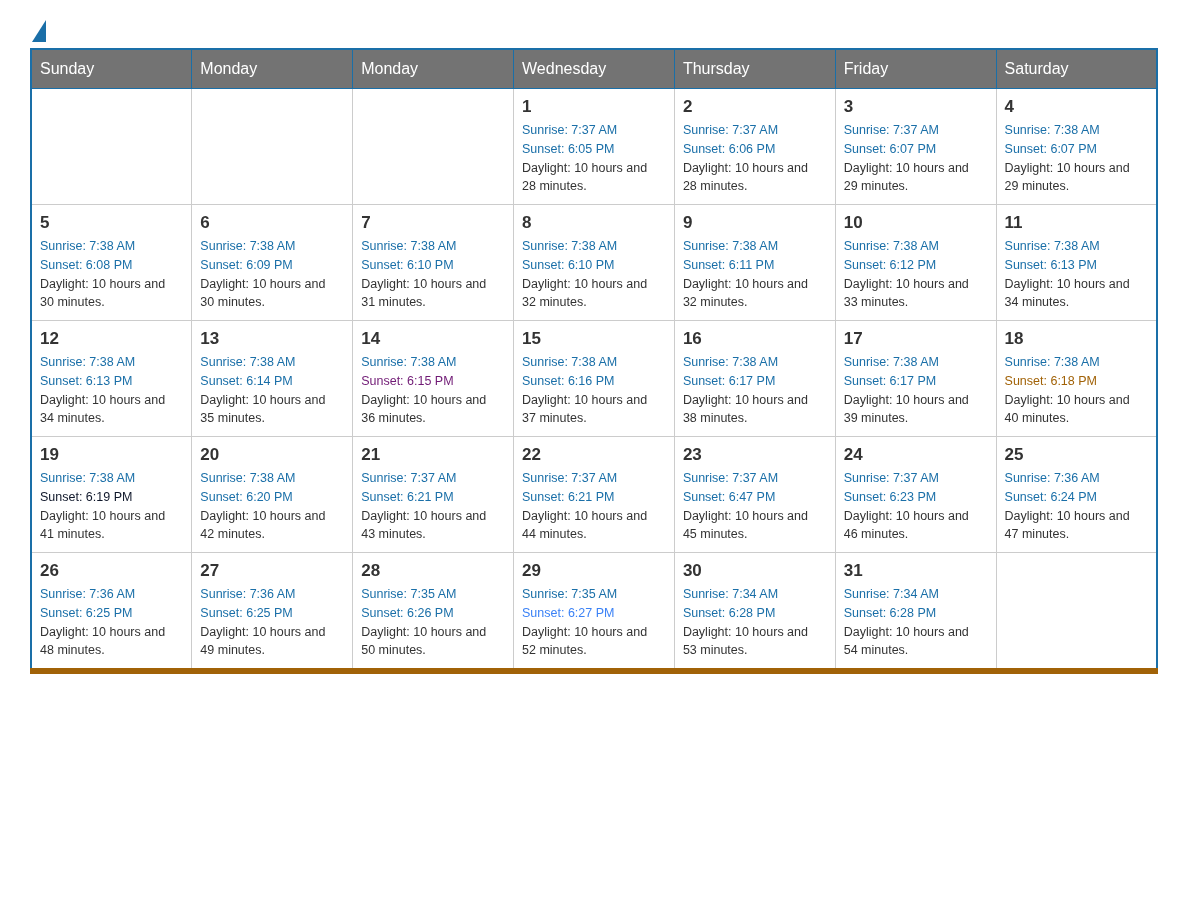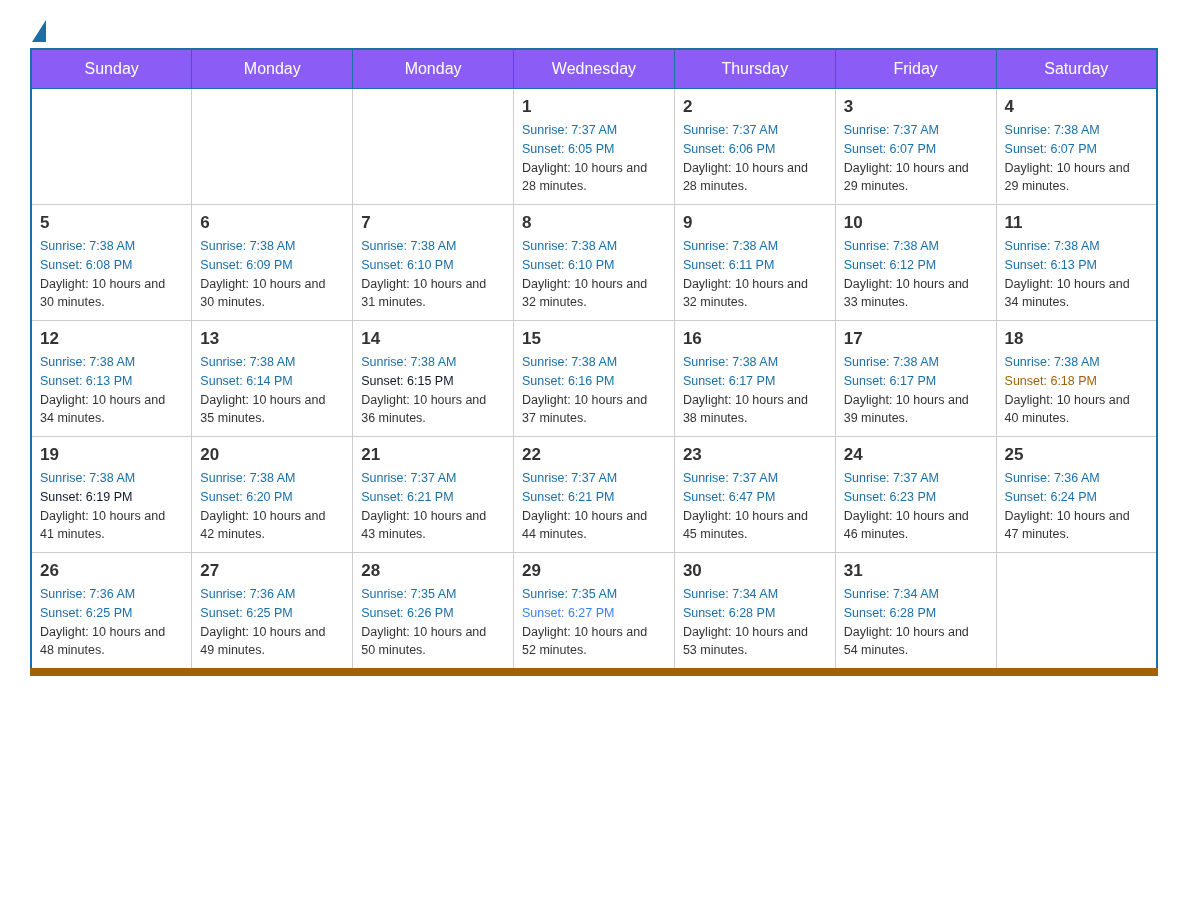--- a/index.html
+++ b/index.html
@@ -58,26 +58,26 @@
       font-size: 20px;
       color: #555;
       margin-top: 4px;
     }
     .calendar {
       width: 100%;
       border-collapse: collapse;
       margin-top: 10px;
     }
     .calendar th {
-      background-color: #8b5cf6;
+      background-color: #737373;
       color: #fff;
       padding: 10px 8px;
       font-size: 16px;
       font-weight: normal;
-      text-align: center;
+      text-align: left;
       border: 1px solid #1a6fa8;
     }
     .calendar td {
       vertical-align: top;
       border: 1px solid #ccc;
       padding: 8px;
       width: calc(100% / 7);
       min-height: 110px;
     }
     .day-number {
@@ -88,21 +88,21 @@
     }
     .day-info {
       font-size: 12.5px;
       color: #333;
       line-height: 1.5;
     }
     .empty-cell {
       background: #fff;
     }
     tr:last-child td {
-      border-bottom: 8px solid #a16207;
+      border-bottom: 6px solid #a16207;
     }
     .calendar thead tr th:first-child {
       border-left: 2px solid #1a6fa8;
     }
     .calendar thead tr th:last-child {
       border-right: 2px solid #1a6fa8;
     }
     .calendar tbody tr td:first-child {
       border-left: 2px solid #1a6fa8;
     }
@@ -198,21 +198,21 @@
         <td>
           <div class="day-number">12</div>
           <div class="day-info"><span style="color:#1a6fa8">Sunrise: 7:38 AM</span><br><span style="color:#1a6fa8">Sunset: 6:13 PM</span><br>Daylight: 10 hours and<br>34 minutes.</div>
         </td>
         <td>
           <div class="day-number">13</div>
           <div class="day-info"><span style="color:#1a6fa8">Sunrise: 7:38 AM</span><br><span style="color:#1a6fa8">Sunset: 6:14 PM</span><br>Daylight: 10 hours and<br>35 minutes.</div>
         </td>
         <td>
           <div class="day-number">14</div>
-          <div class="day-info"><span style="color:#1a6fa8">Sunrise: 7:38 AM</span><br><span style="color:#0f172a">Sunset: 6:15 PM</span><br>Daylight: 10 hours and<br>36 minutes.</div>
+          <div class="day-info"><span style="color:#1a6fa8">Sunrise: 7:38 AM</span><br><span style="color:#701a75">Sunset: 6:15 PM</span><br>Daylight: 10 hours and<br>36 minutes.</div>
         </td>
         <td>
           <div class="day-number">15</div>
           <div class="day-info"><span style="color:#1a6fa8">Sunrise: 7:38 AM</span><br><span style="color:#1a6fa8">Sunset: 6:16 PM</span><br>Daylight: 10 hours and<br>37 minutes.</div>
         </td>
         <td>
           <div class="day-number">16</div>
           <div class="day-info"><span style="color:#1a6fa8">Sunrise: 7:38 AM</span><br><span style="color:#1a6fa8">Sunset: 6:17 PM</span><br>Daylight: 10 hours and<br>38 minutes.</div>
         </td>
         <td>

